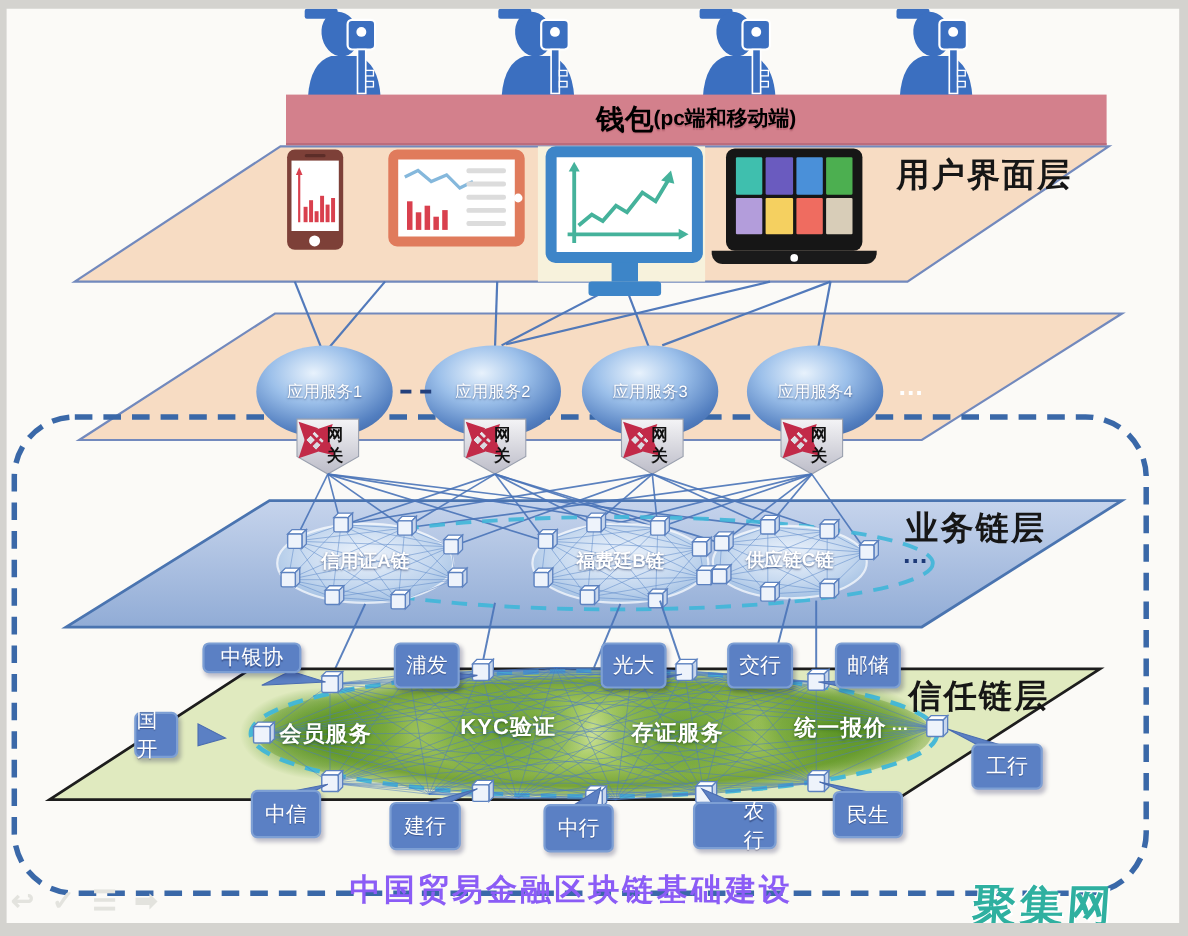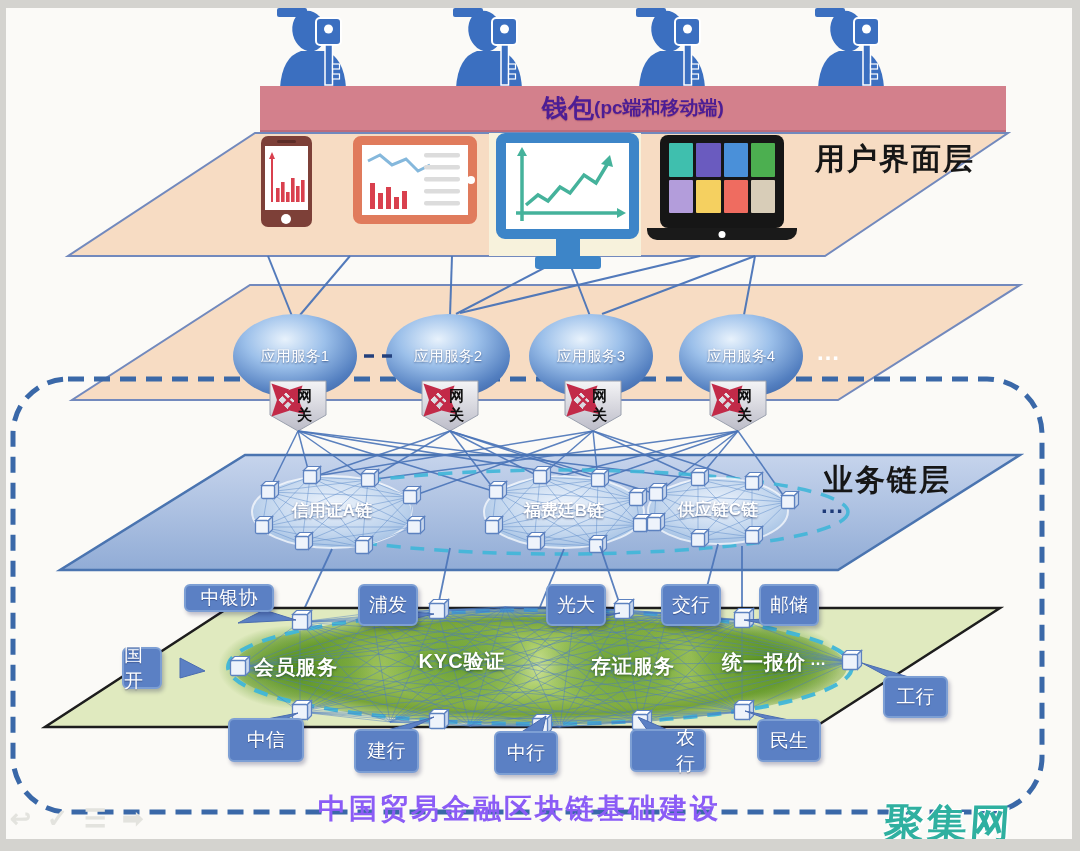--- a/index.html
+++ b/index.html
@@ -3,21 +3,21 @@
 <meta charset="utf-8">
 <style>
   html,body{margin:0;padding:0;background:#d6d5d1;}
   #canvas{position:relative;width:1080px;height:851px;background:#fbfaf7;overflow:hidden;
           font-family:"Liberation Sans",sans-serif;}
   #art{position:absolute;left:0;top:0;}
   .t{position:absolute;white-space:nowrap;}
   .layer-label{font-size:30px;font-weight:600;color:#161616;letter-spacing:2px;}
   .banner{position:absolute;left:260px;top:86px;width:746px;height:44px;background:#d3808c;
           border-bottom:2px solid #bb6c7c;display:flex;align-items:center;justify-content:center;
-          color:#4c1d95;text-shadow:0 1px 1px rgba(120,30,50,.25);}
+          color:#000000;text-shadow:0 1px 1px rgba(120,30,50,.25);}
   .banner .main{font-size:26px;font-weight:700;}
   .banner .sub{font-size:19px;font-weight:600;}
   .sphere-label{font-size:15px;color:#fff;font-weight:500;transform:translate(-50%,-50%);
           text-shadow:0 1px 2px rgba(10,30,80,.55);}
   .chain-label{font-size:17px;font-weight:700;color:#fff;transform:translate(-50%,-50%);
           text-shadow:0 1px 2px rgba(10,30,80,.6);}
   .trust-service{font-size:20px;font-weight:700;color:#fff;transform:translate(-50%,-50%);
           text-shadow:0 1px 3px rgba(20,60,20,.7);letter-spacing:1px;}
   .ell{transform:translate(-50%,-50%);font-weight:800;}
   .callout{position:absolute;background:#5b80c4;border:2px solid #7d9fd4;border-radius:6px;
@@ -520,20 +520,21 @@
       <polygon points="772,721 794,721 745,711" fill="#5b80c4" stroke="#4a6cb0" stroke-width="1"></polygon>
     </svg>
 
   <div class="banner">
     <span class="main">钱包</span>
     <span class="sub">(pc端和移动端)</span>
   </div>
 
   <div class="t layer-label" style="left:815px;top:139px;">用户界面层</div>
   <div class="t layer-label" style="left:823px;top:460px;">业务链层</div>
+  <div class="t layer-label" style="left:826px;top:613px;">信任链层</div>
 
   <div class="dev phone">
     <div class="spk"></div>
       <div class="scr">
       <svg width="43" height="64">
         <line x1="7" y1="56" x2="7" y2="12" stroke="#d9404e" stroke-width="2"></line>
         <polygon points="4,13 10,13 7,6" fill="#d9404e"></polygon>
         <rect x="11" y="42" width="3.6" height="14" fill="#d9404e"></rect>
           <rect x="16" y="36" width="3.6" height="20" fill="#d9404e"></rect>
         <rect x="21" y="46" width="3.6" height="10" fill="#d9404e"></rect>
@@ -598,32 +599,32 @@
   <div class="gw-label" style="left:591px;top:386px;">网关</div>
   <div class="gw-label" style="left:736px;top:386px;">网关</div>
 
   <div class="t chain-label" style="left:332px;top:510px;">信用证A链</div>
   <div class="t chain-label" style="left:564px;top:510px;">福费廷B链</div>
   <div class="t chain-label" style="left:718px;top:509px;">供应链C链</div>
   <div class="t ell" style="left:832px;top:505px;color:#1e3a78;font-size:24px;">…</div>
 
   <div class="t trust-service" style="left:296px;top:667px;">会员服务</div>
   <div class="t trust-service" style="left:462px;top:661px;">KYC验证</div>
-  <div class="t trust-service" style="left:616px;top:666px;margin-left:17px;">存证服务</div>
+  <div class="t trust-service" style="left:616px;top:666px;">存证服务</div>
   <div class="t trust-service" style="left:764px;top:662px;">统一报价</div>
   <div class="t ell" style="left:818px;top:660px;color:#fff;font-size:16px;">…</div>
 
   <div class="callout" style="left:184px;top:584px;width:90px;height:28px;">中银协</div>
   <div class="callout" style="left:358px;top:584px;width:60px;height:42px;">浦发</div>
   <div class="callout" style="left:546px;top:584px;width:60px;height:42px;">光大</div>
   <div class="callout" style="left:661px;top:584px;width:60px;height:42px;">交行</div>
   <div class="callout" style="left:759px;top:584px;width:60px;height:42px;">邮储</div>
   <div class="callout" style="left:122px;top:647px;width:40px;height:42px;">国开</div>
   <div class="callout" style="left:883px;top:676px;width:65px;height:42px;">工行</div>
-  <div class="callout" style="left:228px;top:718px;width:76px;height:44px;">中信</div>
+  <div class="callout" style="left:228px;top:718px;width:64px;height:44px;">中信</div>
   <div class="callout" style="left:354px;top:729px;width:65px;height:44px;">建行</div>
   <div class="callout" style="left:494px;top:731px;width:64px;height:44px;">中行</div>
   <div class="callout" style="left:630px;top:729px;width:76px;height:43px;padding-left:44px;">农行</div>
   <div class="callout" style="left:757px;top:719px;width:64px;height:43px;">民生</div>
 
   <div class="t title" style="left:318px;top:790px;">中国贸易金融区块链基础建设</div>
   <div class="faint-icons">
     <span>↩</span>
     <span>✓</span>
     <span>☰</span>

